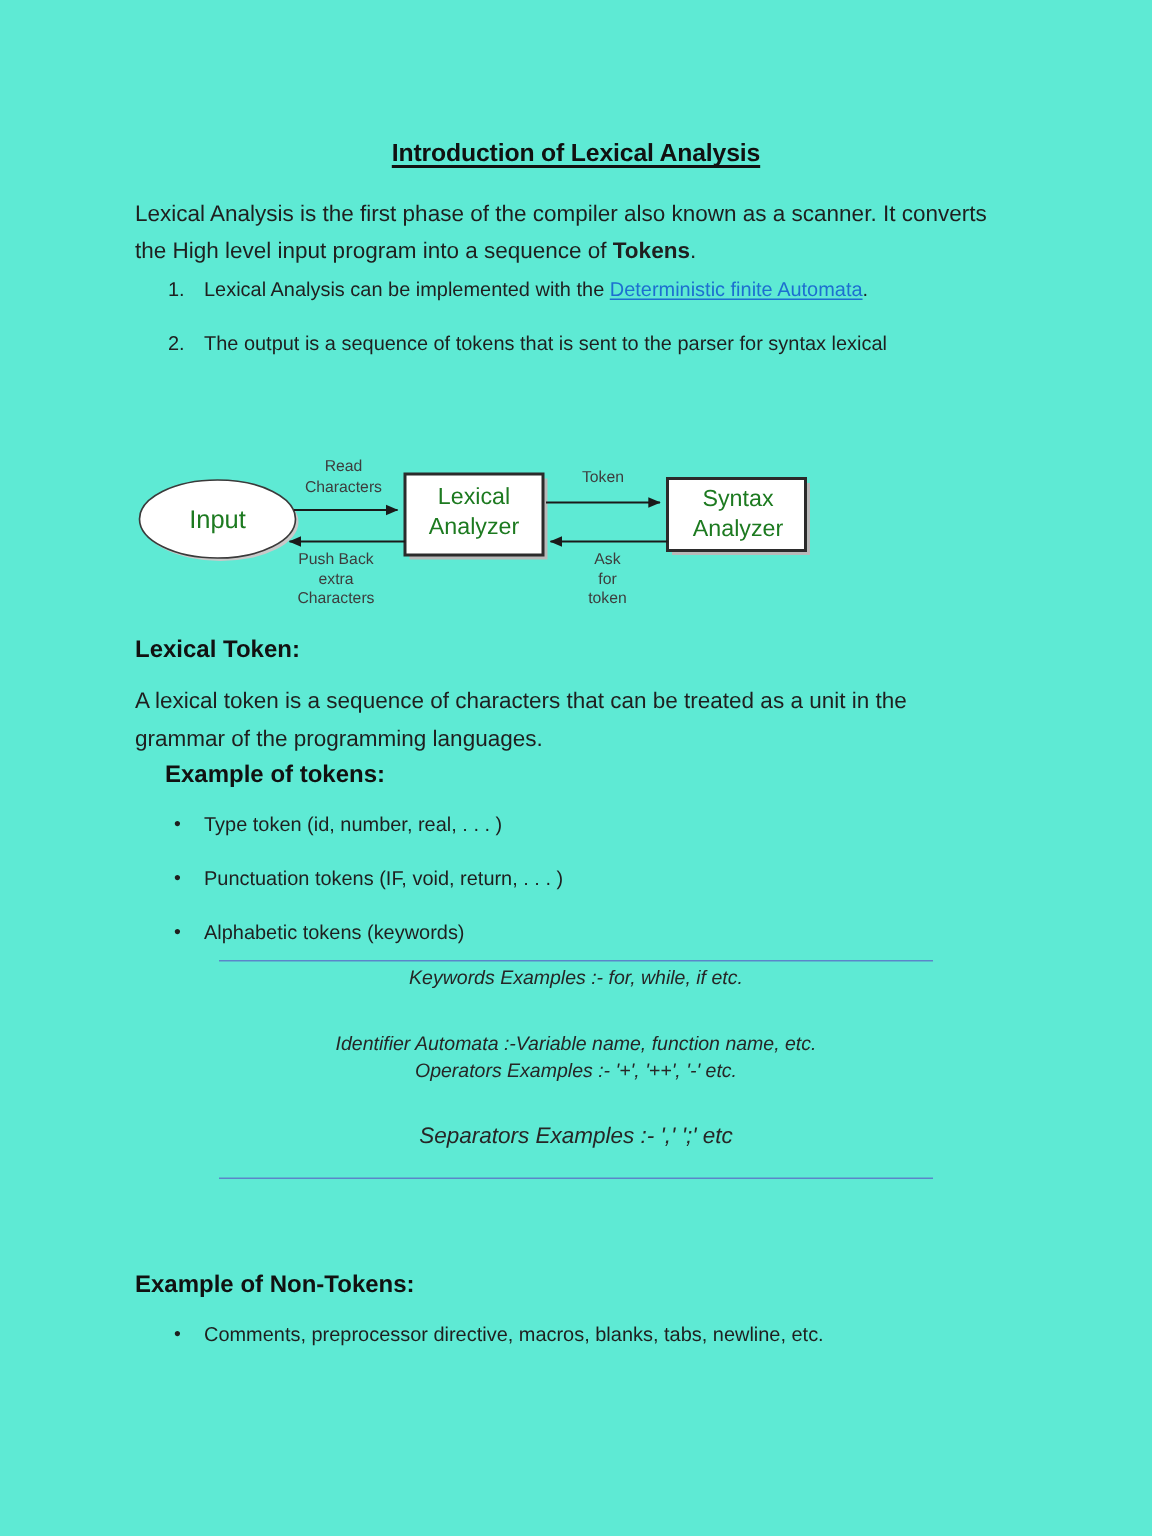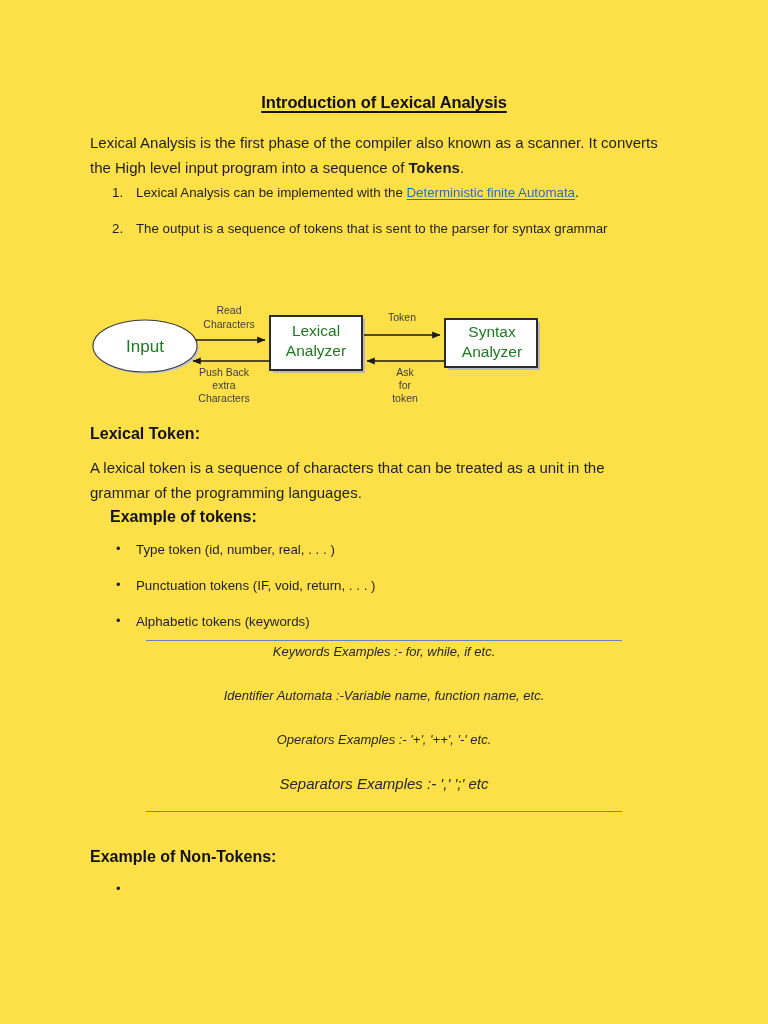--- a/index.html
+++ b/index.html
@@ -11,21 +11,21 @@
     width: 768px;
     height: 1024px;
     position: relative;
     font-family: "Liberation Sans", sans-serif;
     color: #1a1a1a;
     overflow: hidden;
   }
   .page {
     position: absolute;
     inset: 0;
-    background: #fde047;
+    background: #5eead4;
   }
 
   
   .doc-title {
     position: absolute;
     left: 90px;
     top: 93px;
     width: 588px;
     text-align: center;
     font-size: 16.5px;
@@ -133,21 +133,21 @@
   .rule-blue.bottom { margin-top: 0; }
   .ex-line {
     text-align: center;
     font-style: italic;
     font-size: 13px;
     color: #262626;
     line-height: 18px;
   }
   .ex-l1 { margin-top: 2px; }
   .ex-l2 { margin-top: 26px; }
-  .ex-l3 { margin-top: 26px; }
+  .ex-l3 { }
   .ex-l4 { margin-top: 26px; margin-bottom: 18px; font-size: 15px; }
 
   
   .diagram {
     position: absolute;
     left: 88px;
     top: 292px;
     width: 480px;
     height: 120px;
   }
@@ -177,21 +177,21 @@
     <span>Lexical Analysis is the first phase of the compiler also known as a scanner. It converts the High level input program into a sequence of </span><b>Tokens</b><span>.</span>
   </div>
 
   <div class="num-list nl-1">
     <div class="li">
       <span class="marker">1.</span>
       <span>Lexical Analysis can be implemented with the </span><a class="doclink" href="#">Deterministic finite Automata</a><span>.</span>
     </div>
     <div class="li">
       <span class="marker">2.</span>
-      <span>The output is a sequence of tokens that is sent to the parser for syntax grammar</span>
+      <span>The output is a sequence of tokens that is sent to the parser for syntax lexical</span>
     </div>
   </div>
 
   <div class="diagram">
     <svg width="480" height="120" viewBox="0 0 480 120" xmlns="http://www.w3.org/2000/svg">
       <defs>
         <marker id="arrowR" markerWidth="7" markerHeight="7" refX="6" refY="3.1" orient="auto">
           <path d="M0,0.4 L6.4,3.1 L0,5.8 z" fill="#1a1a1a"></path>
         </marker>
         <marker id="arrowL" markerWidth="7" markerHeight="7" refX="6" refY="3.1" orient="auto">
@@ -265,16 +265,17 @@
     <div class="ex-line ex-l2">Identifier Automata :-Variable name, function name, etc.</div>
     <div class="ex-line ex-l3">Operators Examples :- '+', '++', '-' etc.</div>
     <div class="ex-line ex-l4">Separators Examples :- ',' ';' etc</div>
     <div class="rule-blue bottom"></div>
   </div>
 
   <div class="sec-head h-example-nontokens">Example of Non-Tokens:</div>
   <div class="bul-list bl-nontokens">
     <div class="li">
       <span class="bullet">•</span>
+      <span>Comments, preprocessor directive, macros, blanks, tabs, newline, etc.</span>
     </div>
   </div>
 
 </div>
 
 </body></html>

